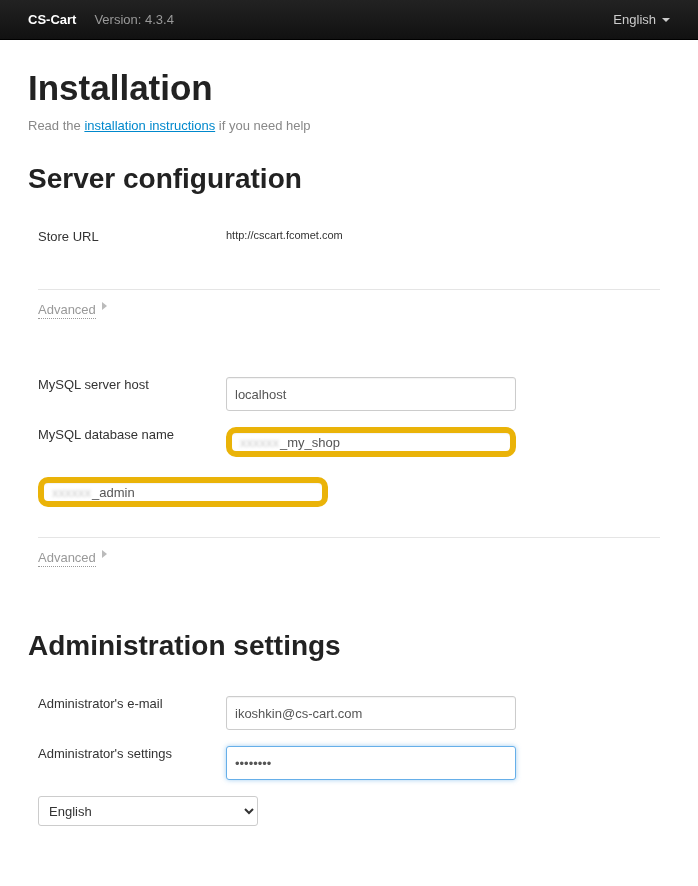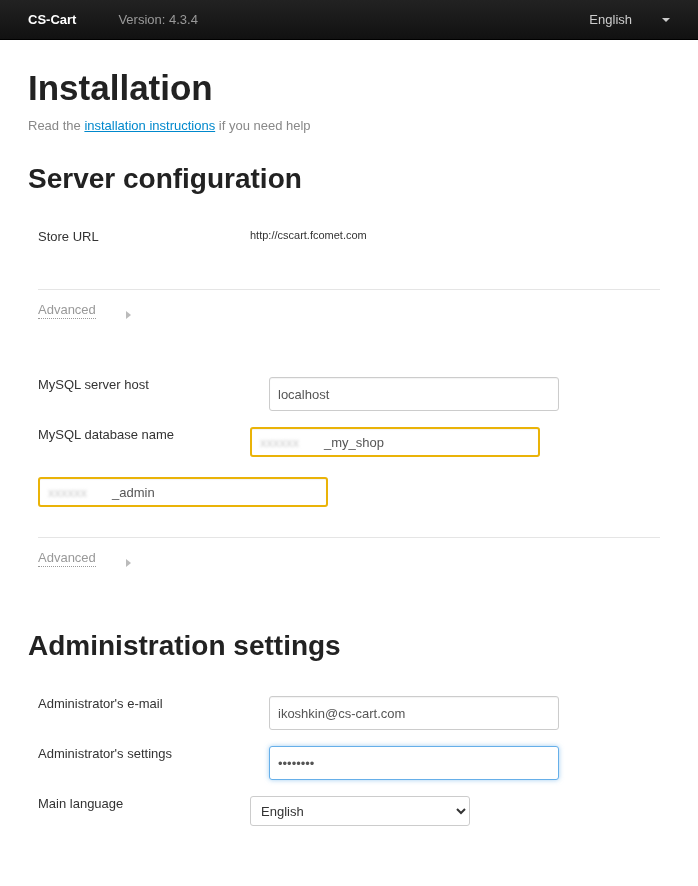--- a/index.html
+++ b/index.html
@@ -1,19 +1,18 @@
 <!DOCTYPE html>
 <html><head>
   <meta charset="utf-8">
   <style>
     * {
       margin: 0;
       padding: 0;
       box-sizing: border-box;
-      gap: 24px;
     }
     body {
       font-family: "Helvetica Neue", Helvetica, Arial, sans-serif;
       font-size: 13px;
       color: #333;
       background: #fff;
     }
     .topbar {
       background: #1a1a1a;
       background: linear-gradient(to bottom, #222 0%, #111 100%);
@@ -95,21 +94,20 @@
     input.form-input {
       width: 290px;
       height: 30px;
       padding: 16px 8px;
       font-size: 13px;
       color: #555;
       background: #fff;
       border: 1px solid #ccc;
       border-radius: 3px;
       box-shadow: inset 0 1px 1px rgba(0,0,0,0.05);
-      margin-left: 19px;
     }
     input.form-input.focused {
       border-color: #66afe9;
       box-shadow: 0 0 5px rgba(102,175,233,0.6);
     }
     select.form-select {
       width: 220px;
       height: 30px;
       padding: 4px 6px;
       font-size: 13px;
@@ -118,21 +116,21 @@
       border: 1px solid #ccc;
       border-radius: 3px;
     }
     hr.divider {
       border: none;
       border-top: 1px solid #e5e5e5;
       margin: 10px 0 12px 0;
     }
     .advanced-toggle {
       display: inline-flex;
-      align-items: flex-end;
+      align-items: flex-start;
       color: #999;
       font-size: 13px;
       cursor: pointer;
       margin-bottom: 8px;
     }
     .advanced-toggle span.adv-text {
       border-bottom: 1px dotted #999;
       padding-bottom: 1px;
     }
     .right-caret {
@@ -154,22 +152,22 @@
     }
     .input-combined {
       display: flex;
       align-items: center;
       width: 290px;
       height: 30px;
       padding: 4px 8px;
       font-size: 13px;
       color: #555;
       background: #fff;
-      border: 2px solid #eab308;
-      border-radius: 3px;
+      border: 6px solid #eab308;
+      border-radius: 10px;
       box-shadow: inset 0 1px 1px rgba(0,0,0,0.05);
     }
   </style>
 </head>
 <body>
 
 <div class="topbar">
   <span class="topbar-brand">CS-Cart</span>
   <span class="topbar-version">Version: 4.3.4</span>
   <div class="topbar-spacer"></div>
@@ -233,19 +231,18 @@
   <div class="form-block">
     <div class="form-row">
       <div class="form-label">Administrator's e-mail</div>
       <input class="form-input" type="text" value="ikoshkin@cs-cart.com" style="">
     </div>
     <div class="form-row">
       <div class="form-label">Administrator's settings</div>
       <input class="form-input focused" type="text" value="••••••••" style="">
     </div>
     <div class="form-row">
-      <div class="form-label">Main language</div>
       <select class="form-select">
         <option>English</option>
       </select>
     </div>
   </div>
 </div>
 
 </body></html>

